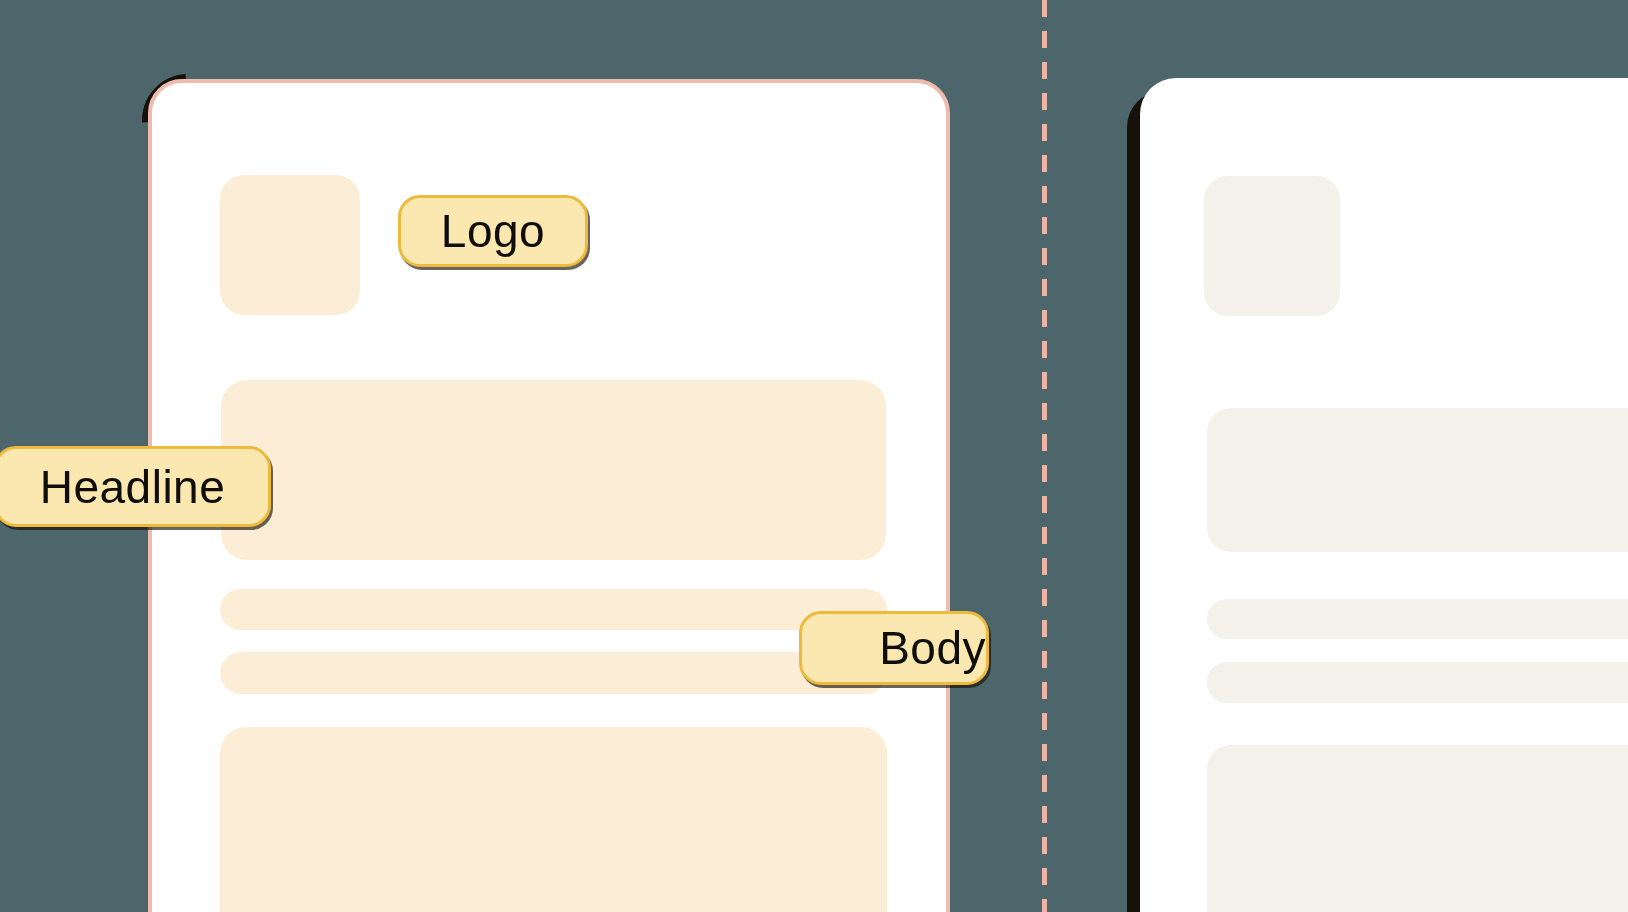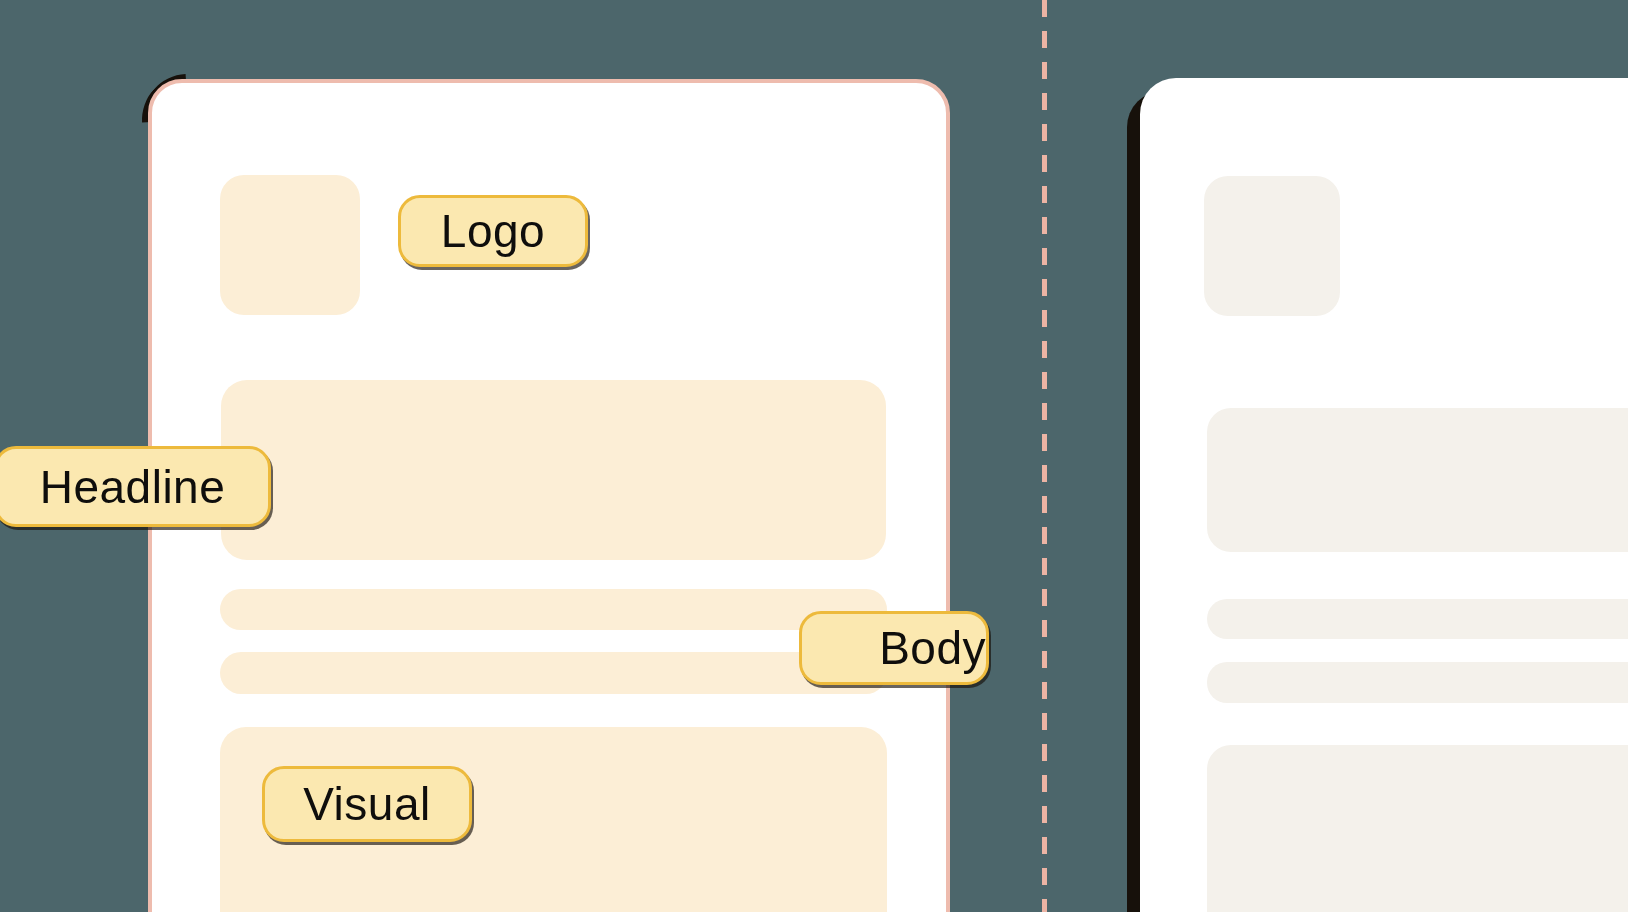--- a/index.html
+++ b/index.html
@@ -123,23 +123,20 @@
 
   <div class="pill pill-logo">
     <span>Logo</span>
   </div>
   <div class="pill pill-headline">
     <span>Headline</span>
   </div>
   <div class="pill pill-body">
     <span>Body</span>
   </div>
-  <div class="pill pill-visual">
-    <span>Visual</span>
-  </div>
 
   <div class="divider"></div>
 
   <div class="card-right">
     <div class="gblock gblk-logo"></div>
     <div class="gblock gblk-headline"></div>
     <div class="gblock gblk-line1"></div>
     <div class="gblock gblk-line2"></div>
     <div class="gblock gblk-visual"></div>
   </div>

